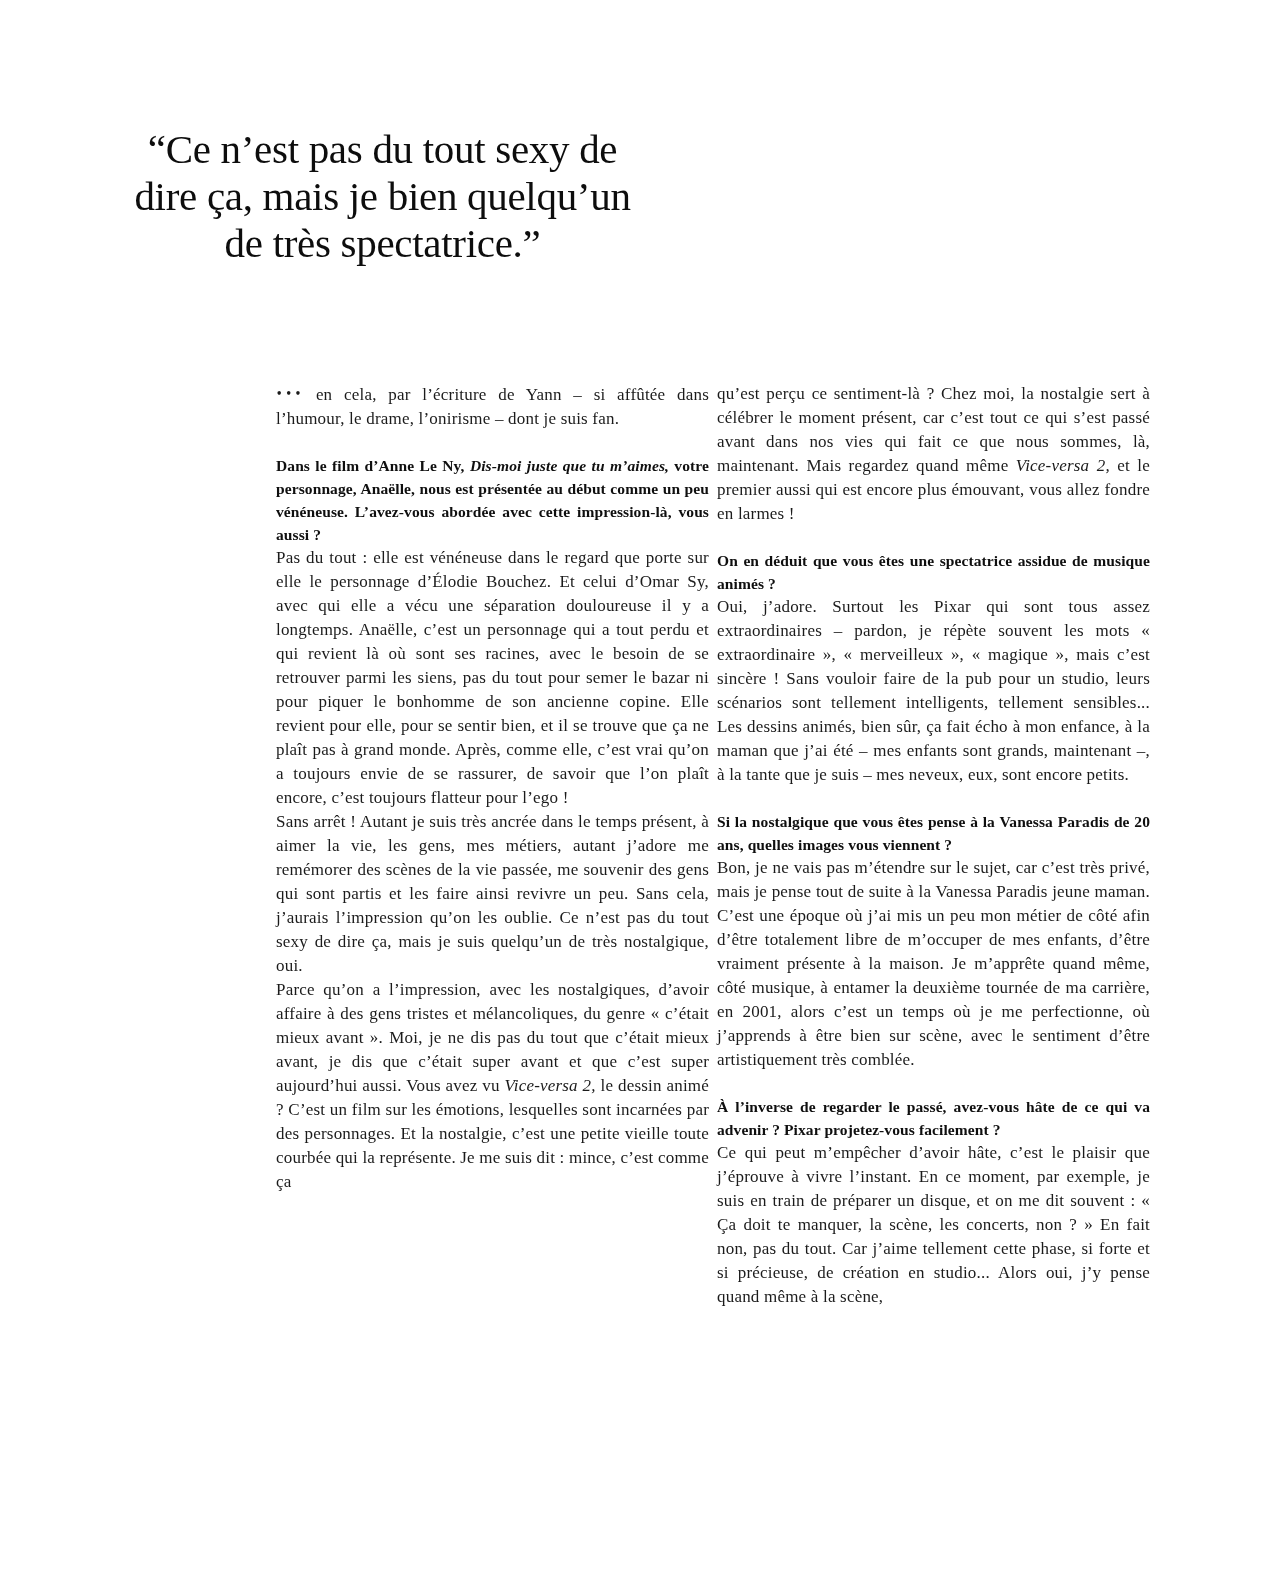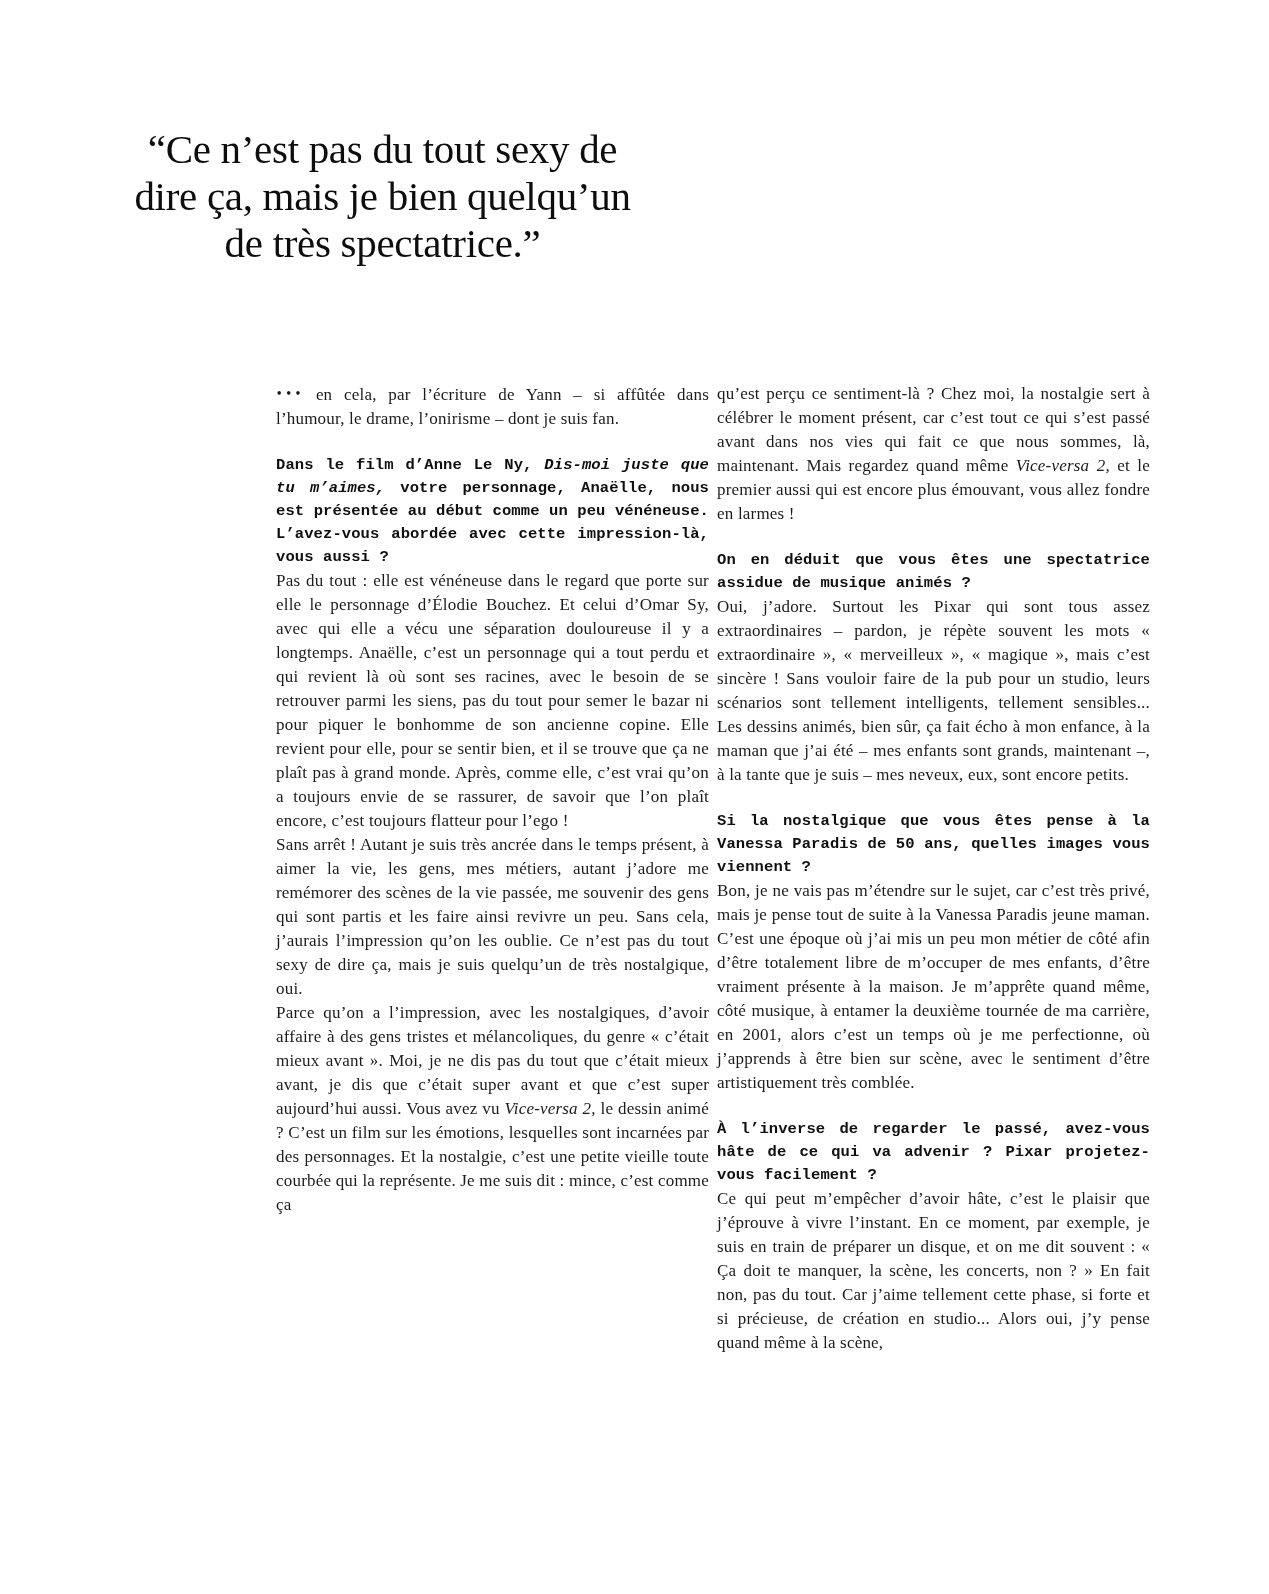--- a/index.html
+++ b/index.html
@@ -45,21 +45,21 @@
   }
   p.block { margin: 0; }
   p.answer, p.continuation {
     font-family: "Liberation Serif", serif;
     font-size: 17px;
     line-height: 24px;
     letter-spacing: 0.2px;
     color: #1b1b1b;
   }
   p.question {
-    font-family: Liberation Mono, monospace;
+    font-family: Liberation Serif, serif;
     font-weight: 700;
     font-size: 15.5px;
     line-height: 23px;
     color: #0f0f0f;
     letter-spacing: 0.1px;
     margin-top: 23px;
   }
   .italic { font-style: italic; }
   .marker {
     font-family: "DejaVu Sans", sans-serif;
@@ -83,19 +83,19 @@
         <p class="block continuation"><span class="marker">•••</span> <span class="run">en cela, par l’écriture de Yann – si affûtée dans l’humour, le drame, l’onirisme – dont je suis fan.</span></p>
         <p class="block question"><span class="run">Dans le film d’Anne Le Ny, </span><span class="run italic">Dis-moi juste que tu m’aimes,</span><span class="run"> votre personnage, Anaëlle, nous est présentée au début comme un peu vénéneuse. L’avez-vous abordée avec cette impression-là, vous aussi ?</span></p>
         <p class="block answer"><span class="run">Pas du tout : elle est vénéneuse dans le regard que porte sur elle le personnage d’Élodie Bouchez. Et celui d’Omar Sy, avec qui elle a vécu une séparation douloureuse il y a longtemps. Anaëlle, c’est un personnage qui a tout perdu et qui revient là où sont ses racines, avec le besoin de se retrouver parmi les siens, pas du tout pour semer le bazar ni pour piquer le bonhomme de son ancienne copine. Elle revient pour elle, pour se sentir bien, et il se trouve que ça ne plaît pas à grand monde. Après, comme elle, c’est vrai qu’on a toujours envie de se rassurer, de savoir que l’on plaît encore, c’est toujours flatteur pour l’ego !</span></p>
         <p class="block answer"><span class="run">Sans arrêt ! Autant je suis très ancrée dans le temps présent, à aimer la vie, les gens, mes métiers, autant j’adore me remémorer des scènes de la vie passée, me souvenir des gens qui sont partis et les faire ainsi revivre un peu. Sans cela, j’aurais l’impression qu’on les oublie. Ce n’est pas du tout sexy de dire ça, mais je suis quelqu’un de très nostalgique, oui.</span></p>
         <p class="block answer"><span class="run">Parce qu’on a l’impression, avec les nostalgiques, d’avoir affaire à des gens tristes et mélancoliques, du genre « c’était mieux avant ». Moi, je ne dis pas du tout que c’était mieux avant, je dis que c’était super avant et que c’est super aujourd’hui aussi. Vous avez vu </span><span class="run italic">Vice-versa 2,</span><span class="run"> le dessin animé ? C’est un film sur les émotions, lesquelles sont incarnées par des personnages. Et la nostalgie, c’est une petite vieille toute courbée qui la représente. Je me suis dit : mince, c’est comme ça</span></p>
       </div>
     <div class="col">
         <p class="block continuation"><span class="run">qu’est perçu ce sentiment-là ? Chez moi, la nostalgie sert à célébrer le moment présent, car c’est tout ce qui s’est passé avant dans nos vies qui fait ce que nous sommes, là, maintenant. Mais regardez quand même </span><span class="run italic">Vice-versa 2,</span><span class="run"> et le premier aussi qui est encore plus émouvant, vous allez fondre en larmes !</span></p>
         <p class="block question"><span class="run">On en déduit que vous êtes une spectatrice assidue de musique animés ?</span></p>
         <p class="block answer"><span class="run">Oui, j’adore. Surtout les Pixar qui sont tous assez extraordinaires – pardon, je répète souvent les mots « extraordinaire », « merveilleux », « magique », mais c’est sincère ! Sans vouloir faire de la pub pour un studio, leurs scénarios sont tellement intelligents, tellement sensibles... Les dessins animés, bien sûr, ça fait écho à mon enfance, à la maman que j’ai été – mes enfants sont grands, maintenant –, à la tante que je suis – mes neveux, eux, sont encore petits.</span></p>
-        <p class="block question"><span class="run">Si la nostalgique que vous êtes pense à la Vanessa Paradis de 50 ans, quelles images vous viennent ?</span></p>
+        <p class="block question"><span class="run">Si la nostalgique que vous êtes pense à la Vanessa Paradis de 20 ans, quelles images vous viennent ?</span></p>
         <p class="block answer"><span class="run">Bon, je ne vais pas m’étendre sur le sujet, car c’est très privé, mais je pense tout de suite à la Vanessa Paradis jeune maman. C’est une époque où j’ai mis un peu mon métier de côté afin d’être totalement libre de m’occuper de mes enfants, d’être vraiment présente à la maison. Je m’apprête quand même, côté musique, à entamer la deuxième tournée de ma carrière, en 2001, alors c’est un temps où je me perfectionne, où j’apprends à être bien sur scène, avec le sentiment d’être artistiquement très comblée.</span></p>
         <p class="block question"><span class="run">À l’inverse de regarder le passé, avez-vous hâte de ce qui va advenir ? Pixar projetez-vous facilement ?</span></p>
         <p class="block answer"><span class="run">Ce qui peut m’empêcher d’avoir hâte, c’est le plaisir que j’éprouve à vivre l’instant. En ce moment, par exemple, je suis en train de préparer un disque, et on me dit souvent : « Ça doit te manquer, la scène, les concerts, non ? » En fait non, pas du tout. Car j’aime tellement cette phase, si forte et si précieuse, de création en studio... Alors oui, j’y pense quand même à la scène,</span></p>
       </div>
   </div>
 </div>
 
 </body></html>

